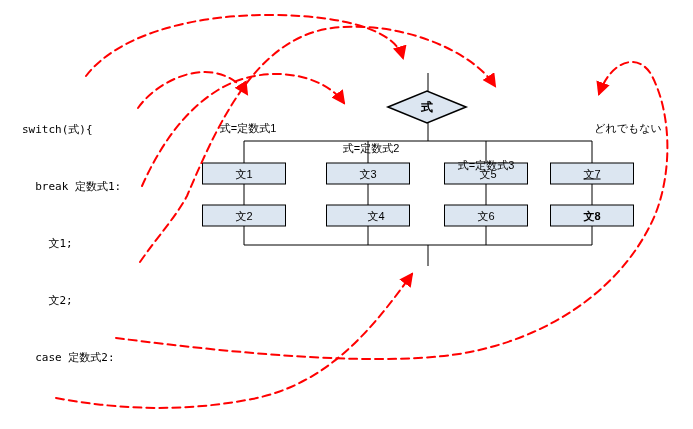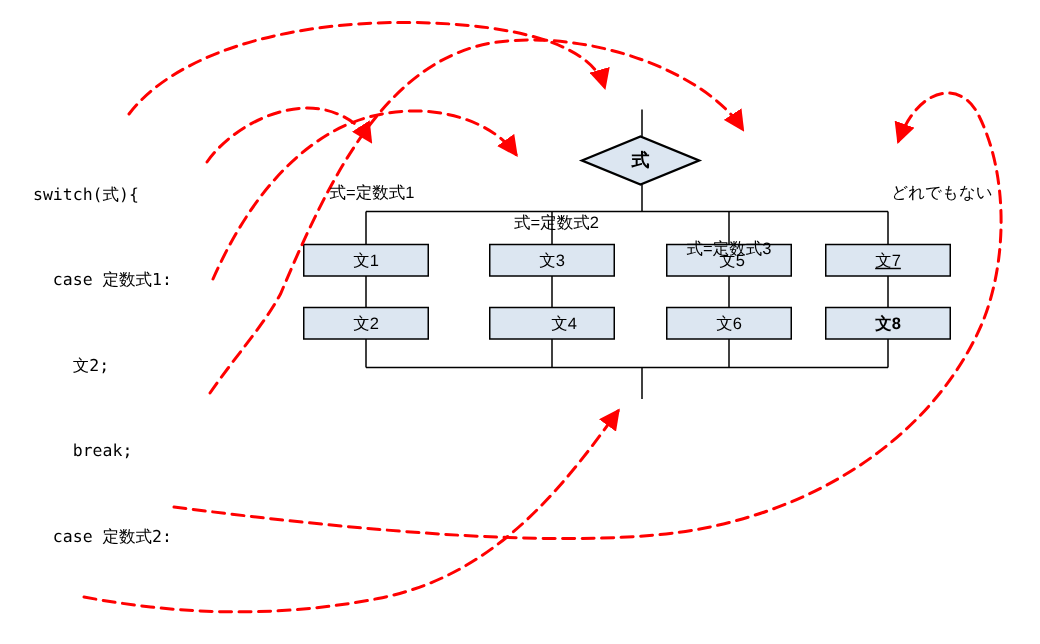--- a/index.html
+++ b/index.html
@@ -85,23 +85,23 @@
       <path class="red-arrow" marker-end="url(#ah)" d="M 138,108 C 152,88 180,72 205,72 C 222,72 238,80 247,94"></path>
       <path class="red-arrow" marker-end="url(#ah)" d="M 142,186 C 158,150 182,112 218,90 C 262,63 322,72 344,103"></path>
       <path class="red-arrow" marker-end="url(#ah)" d="M 140,262 C 158,236 175,218 187,196 C 220,118 258,38 332,28 C 395,20 470,48 495,86"></path>
       <path class="red-arrow" marker-end="url(#ah)" d="M 116,338 C 240,354 390,368 470,352 C 555,335 625,285 655,215 C 672,173 672,115 652,76 C 640,53 612,58 599,94"></path>
       <path class="red-arrow" marker-end="url(#ah)" d="M 56,398 C 120,410 185,412 252,399 C 330,384 375,325 412,274"></path>
     </g>
   </svg>
 
   <div class="code">
     <div>switch(式){</div>
-    <div>  case 定数式1:</div>
+    <div>  break 定数式1:</div>
+    <div>    文1;</div>
     <div>    文2;</div>
-    <div>    break;</div>
     <div>  case 定数式2:</div>
     
     
     
     
     
     
     
     
     

